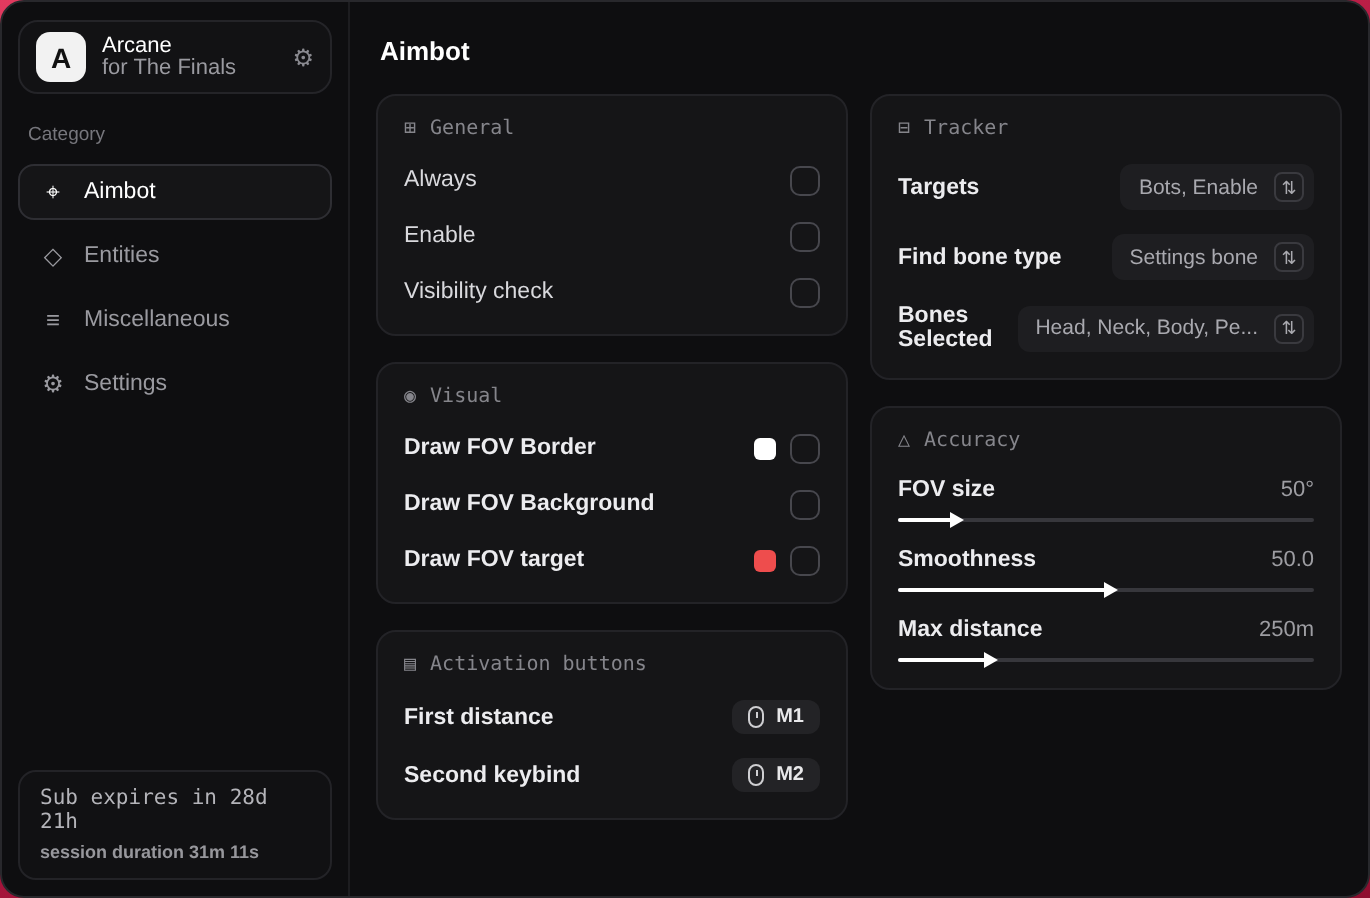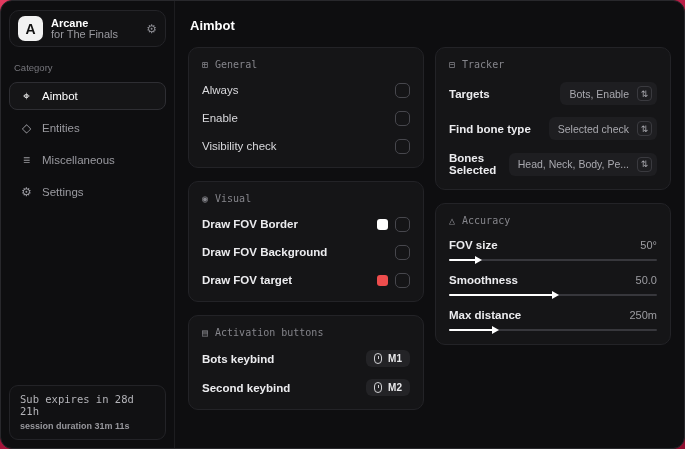--- a/index.html
+++ b/index.html
@@ -30,21 +30,21 @@
     display: flex; align-items: center; gap: 8px;
     background: #121214;
   }
   .logo {
     width: 25px; height: 25px; border-radius: 7px;
     background: #f2f2f2; color: #111;
     font-weight: bold; font-size: 14px;
     display: flex; align-items: center; justify-content: center;
     flex: 0 0 25px;
   }
-  .brand-title { font-size: 11px; font-weight: bold; color: #ffffff; line-height: 12px; }
+  .brand-title { font-size: 11px; font-weight: normal; color: #ffffff; line-height: 12px; }
   .brand-sub   { font-size: 11px; color: #9a9aa0; line-height: 11px; }
   .brand-gear  { margin-left: auto; color: #8a8a90; font-size: 12px; }
   .category-label { margin: 15px 5px 9px 5px; font-size: 9.5px; color: #76767c; }
   .nav-item {
     height: 28px; margin: 0 0 4px 0; padding: 0 10px;
     display: flex; align-items: center; gap: 9px;
     border-radius: 8px; border: 1px solid transparent;
     color: #9a9aa0; font-size: 11.5px; cursor: pointer;
   }
   .nav-item.active { border-color: #2e2e33; background: #151517; color: #ffffff; }
@@ -226,21 +226,21 @@
             </div>
           </div>
         </div>
 
         <div class="card">
           <div class="card-header">
             <span class="hicon">▤</span>
             <span>Activation buttons</span>
           </div>
           <div class="row">
-            <span class="row-label bright">Bots keybind</span>
+            <span class="row-label bright">First distance</span>
             <div class="keybtn">
               <span class="mouse-icon"></span>
               <span class="key-label">M1</span>
             </div>
           </div>
           <div class="row">
             <span class="row-label bright">Second keybind</span>
             <div class="keybtn">
               <span class="mouse-icon"></span>
               <span class="key-label">M2</span>
@@ -259,21 +259,21 @@
           <div class="row">
             <span class="row-label bright">Targets</span>
             <div class="dropdown">
               <span class="dropdown-value">Bots, Enable</span>
               <span class="unfold-box">⇅</span>
             </div>
           </div>
           <div class="row">
             <span class="row-label bright">Find bone type</span>
             <div class="dropdown">
-              <span class="dropdown-value">Selected check</span>
+              <span class="dropdown-value">Settings bone</span>
               <span class="unfold-box">⇅</span>
             </div>
           </div>
           <div class="row">
             <span class="row-label bright">Bones Selected</span>
             <div class="dropdown">
               <span class="dropdown-value">Head, Neck, Body, Pe...</span>
               <span class="unfold-box">⇅</span>
             </div>
           </div>

